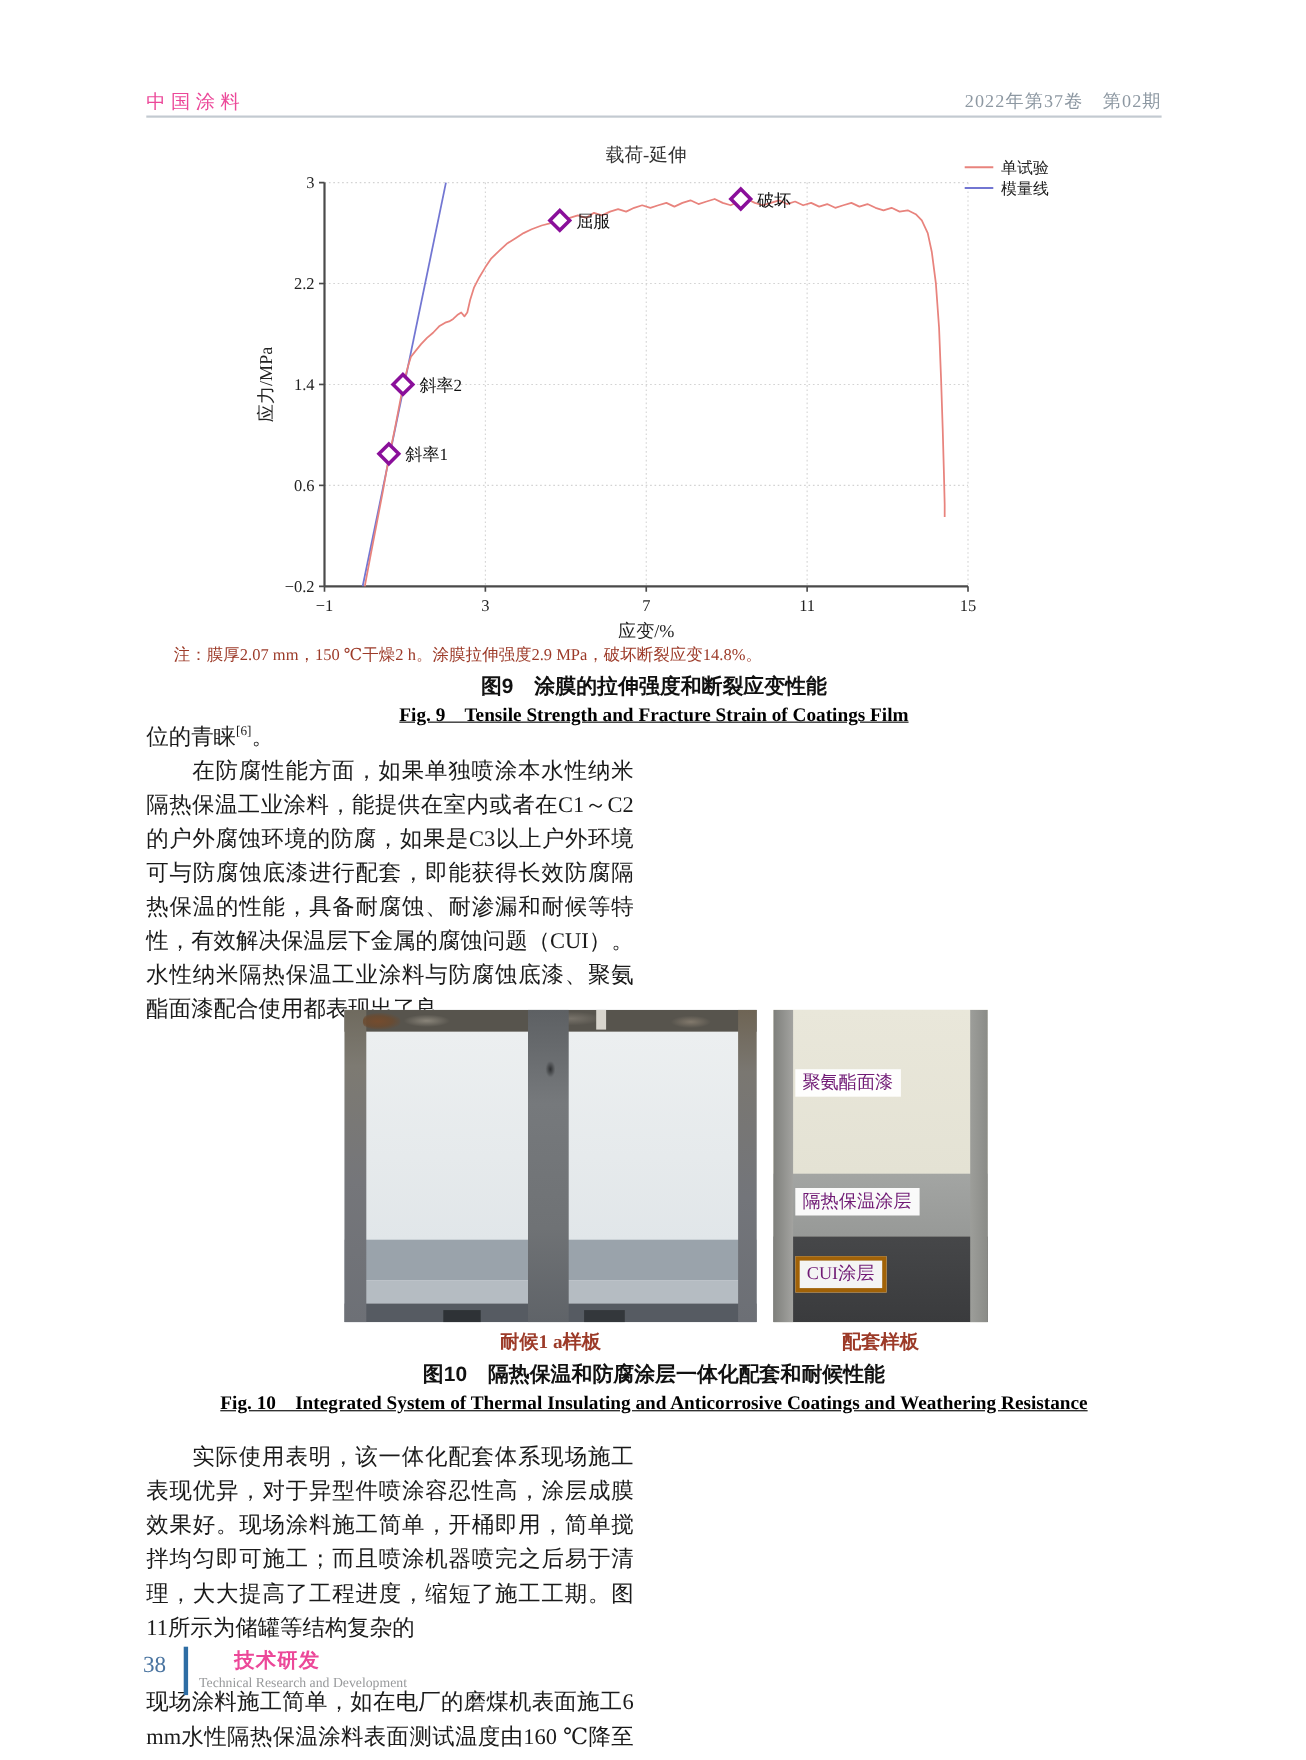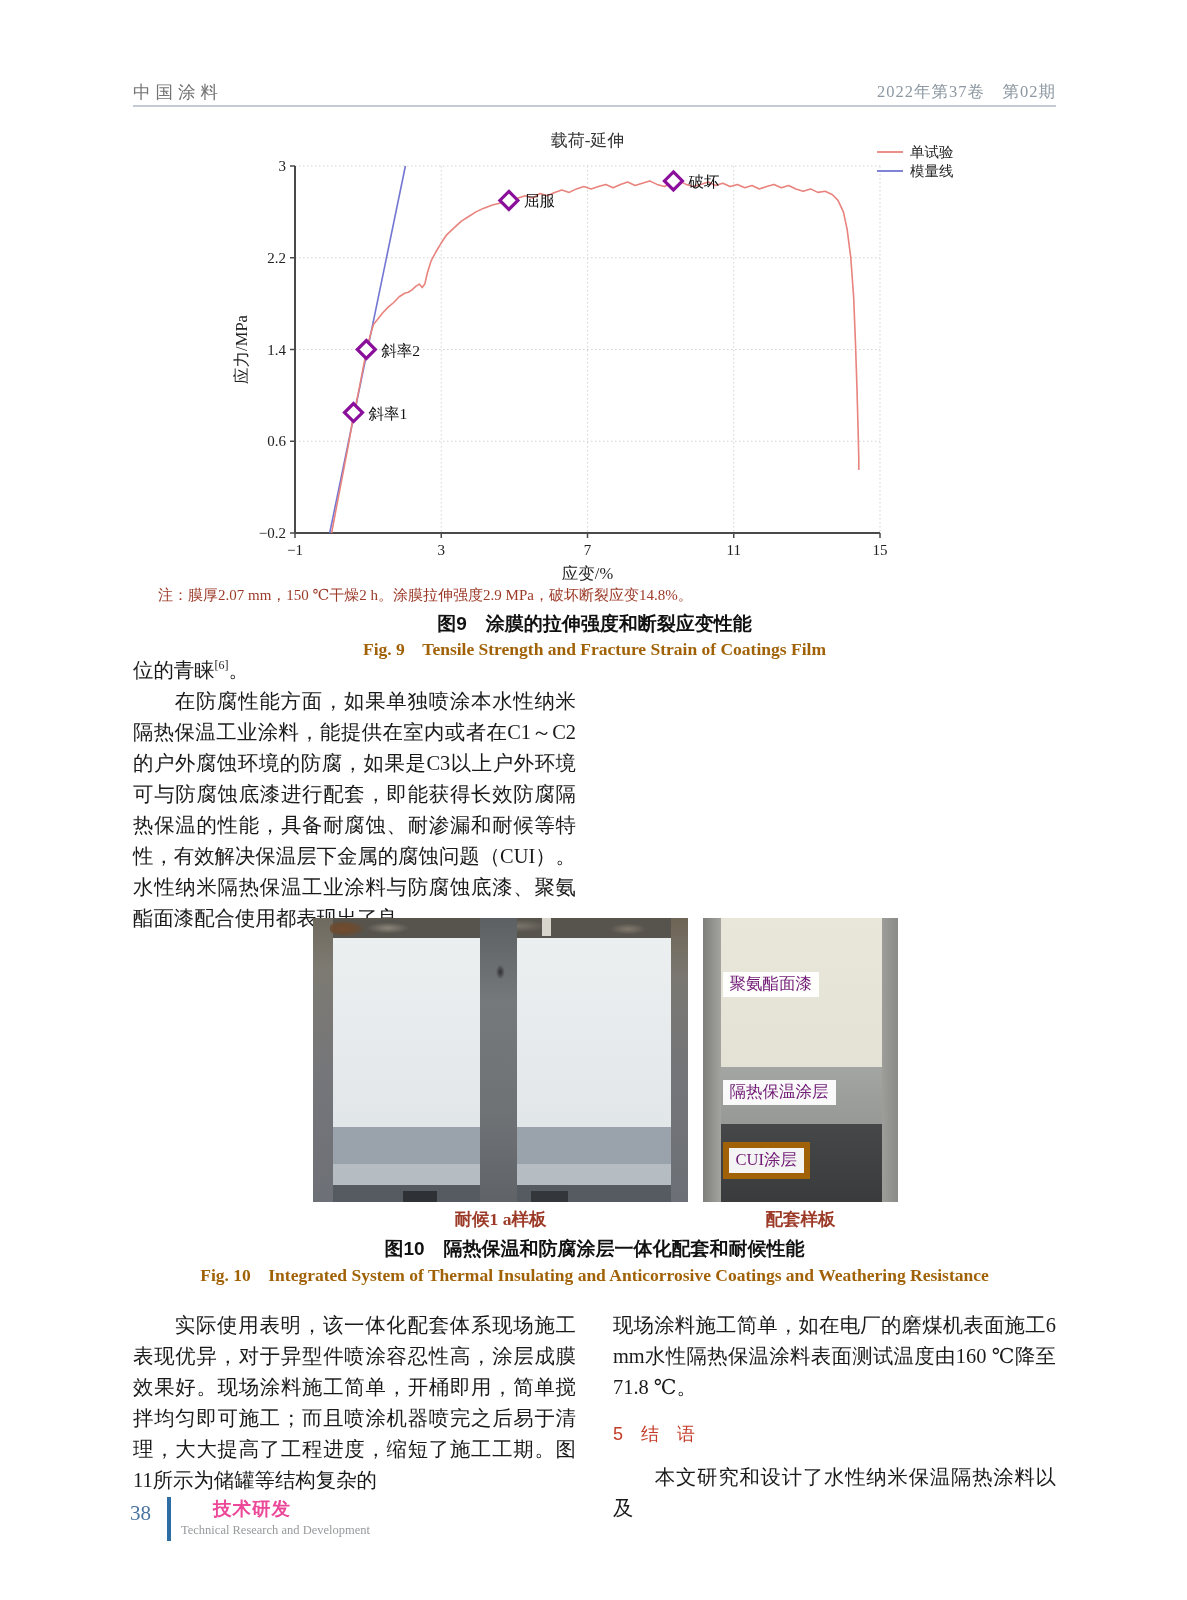--- a/index.html
+++ b/index.html
@@ -1,41 +1,41 @@
 <!DOCTYPE html>
 <html><head>
 <meta charset="utf-8">
 <style>
   html,body{margin:0;padding:0;background:#ffffff;}
   .page{position:relative;width:1187px;height:1600px;margin:0 auto;background:#fff;
         font-family:"Liberation Serif","DejaVu Serif",serif;color:#1a1a1a;overflow:hidden;}
 
   
-  .hdr-left{position:absolute;left:133px;top:80px;font-size:17.5px;letter-spacing:5px;color:#737373;}
+  .hdr-left{position:absolute;left:133px;top:80px;font-size:17.5px;letter-spacing:5px;color:#ec4899;}
   .hdr-right{position:absolute;right:131px;top:81px;font-size:16.5px;letter-spacing:1px;color:#8d98a2;}
   .hdr-rule{position:absolute;left:133px;top:105px;width:923px;height:2px;background:#c3cad1;}
 
   
   #chart-svg{position:absolute;left:225px;top:122px;}
   #chart-svg text{font-family:"Liberation Serif","DejaVu Serif",serif;fill:#222;}
   #chart-svg .tick{font-size:15px;}
   #chart-svg .ctitle{font-size:17px;fill:#333;}
   #chart-svg .alabel{font-size:16.5px;}
   #chart-svg .legend{font-size:14.5px;}
   #chart-svg .mlabel{font-size:15.5px;fill:#111;}
 
   .fig-note{position:absolute;left:158px;top:586px;width:900px;font-size:15px;color:#9c3a28;}
   .cap-zh{position:absolute;left:133px;width:923px;text-align:center;font-weight:bold;
           font-family:"Liberation Sans","DejaVu Sans",sans-serif;font-size:19px;color:#111;}
-  .cap-en{position:absolute;left:133px;width:923px;text-align:center;font-weight:bold;font-size:17.5px;color:#a16207;}
+  .cap-en{position:absolute;left:133px;width:923px;text-align:center;font-weight:bold;font-size:17.5px;color:#000000;text-decoration:underline;}
   .cap9-zh{top:611px;} .cap9-en{top:637px;}
   .cap10-zh{top:1236px;} .cap10-en{top:1263px;}
 
   
-  .cols{position:absolute;left:133px;width:923px;display:flex;gap:37px;}
+  .cols{position:absolute;left:133px;width:923px;display:flex;gap:37px;flex-direction:column;}
   .cols-top{top:655px;} .cols-bottom{top:1310px;}
   .col{width:443px;font-size:20.4px;line-height:31px;text-align:justify;}
   .col p{margin:0;}
   .indent{text-indent:2.05em;}
   sup.ref{font-size:12px;line-height:0;}
 
   
   .photo{position:absolute;overflow:hidden;}
   .photo-left{left:313px;top:918px;width:375px;height:284px;background:#e9edee;}
   .photo-right{left:703px;top:918px;width:195px;height:284px;background:#e6e4d7;}
@@ -65,21 +65,21 @@
   .pl-rust2{right:3.6%;top:0.5%;width:8%;height:6%;background:radial-gradient(ellipse at 55% 45%, #6e441f 0%, #71513а 40%, transparent 78%);opacity:.8;border-radius:40%;}
   .pl-tag{left:61%;top:0;width:2.6%;height:6.5%;background:#d8d5cd;}
   
   .pr-cream{left:0;top:0;width:100%;height:52.5%;background:linear-gradient(180deg,#e9e7da 0%,#e4e2d4 100%);}
   .pr-gray{left:0;top:52.5%;width:100%;height:20%;background:linear-gradient(180deg,#a3a5a3 0%,#979997 100%);}
   .pr-dark{left:0;top:72.5%;width:100%;height:27.5%;background:linear-gradient(180deg,#464749 0%,#3a3b3d 100%);}
   .pr-borderL{left:0;top:0;width:9%;height:100%;background:linear-gradient(90deg,#7e7f7b 0%,#a3a3a0 100%);}
   .pr-borderR{right:0;top:0;width:8%;height:100%;background:linear-gradient(270deg,#8a8b87 0%,#9d9e9a 100%);}
   .layer-label{position:absolute;left:10%;background:rgba(255,255,255,.94);color:#701a75;
       font-size:16.5px;line-height:1.25;padding:2px 7px;white-space:nowrap;}
-  .lbl-1{top:19%;} .lbl-2{top:57%;} .lbl-3{top:79%;border:6px solid #a16207;}
+  .lbl-1{top:19%;} .lbl-2{top:57%;} .lbl-3{top:79%;border:4px solid #a16207;}
 
   .photo-cap{position:absolute;top:1207px;font-weight:bold;font-size:17.5px;color:#9c3a28;text-align:center;}
   .photo-cap-left{left:313px;width:375px;}
   .photo-cap-right{left:703px;width:195px;}
 
   
   .section-head{font-family:"Liberation Sans","DejaVu Sans",sans-serif;font-weight:normal;
       font-size:18px;color:#c23b28;margin:16px 0 12px 0 !important;text-indent:0;}
 
   

